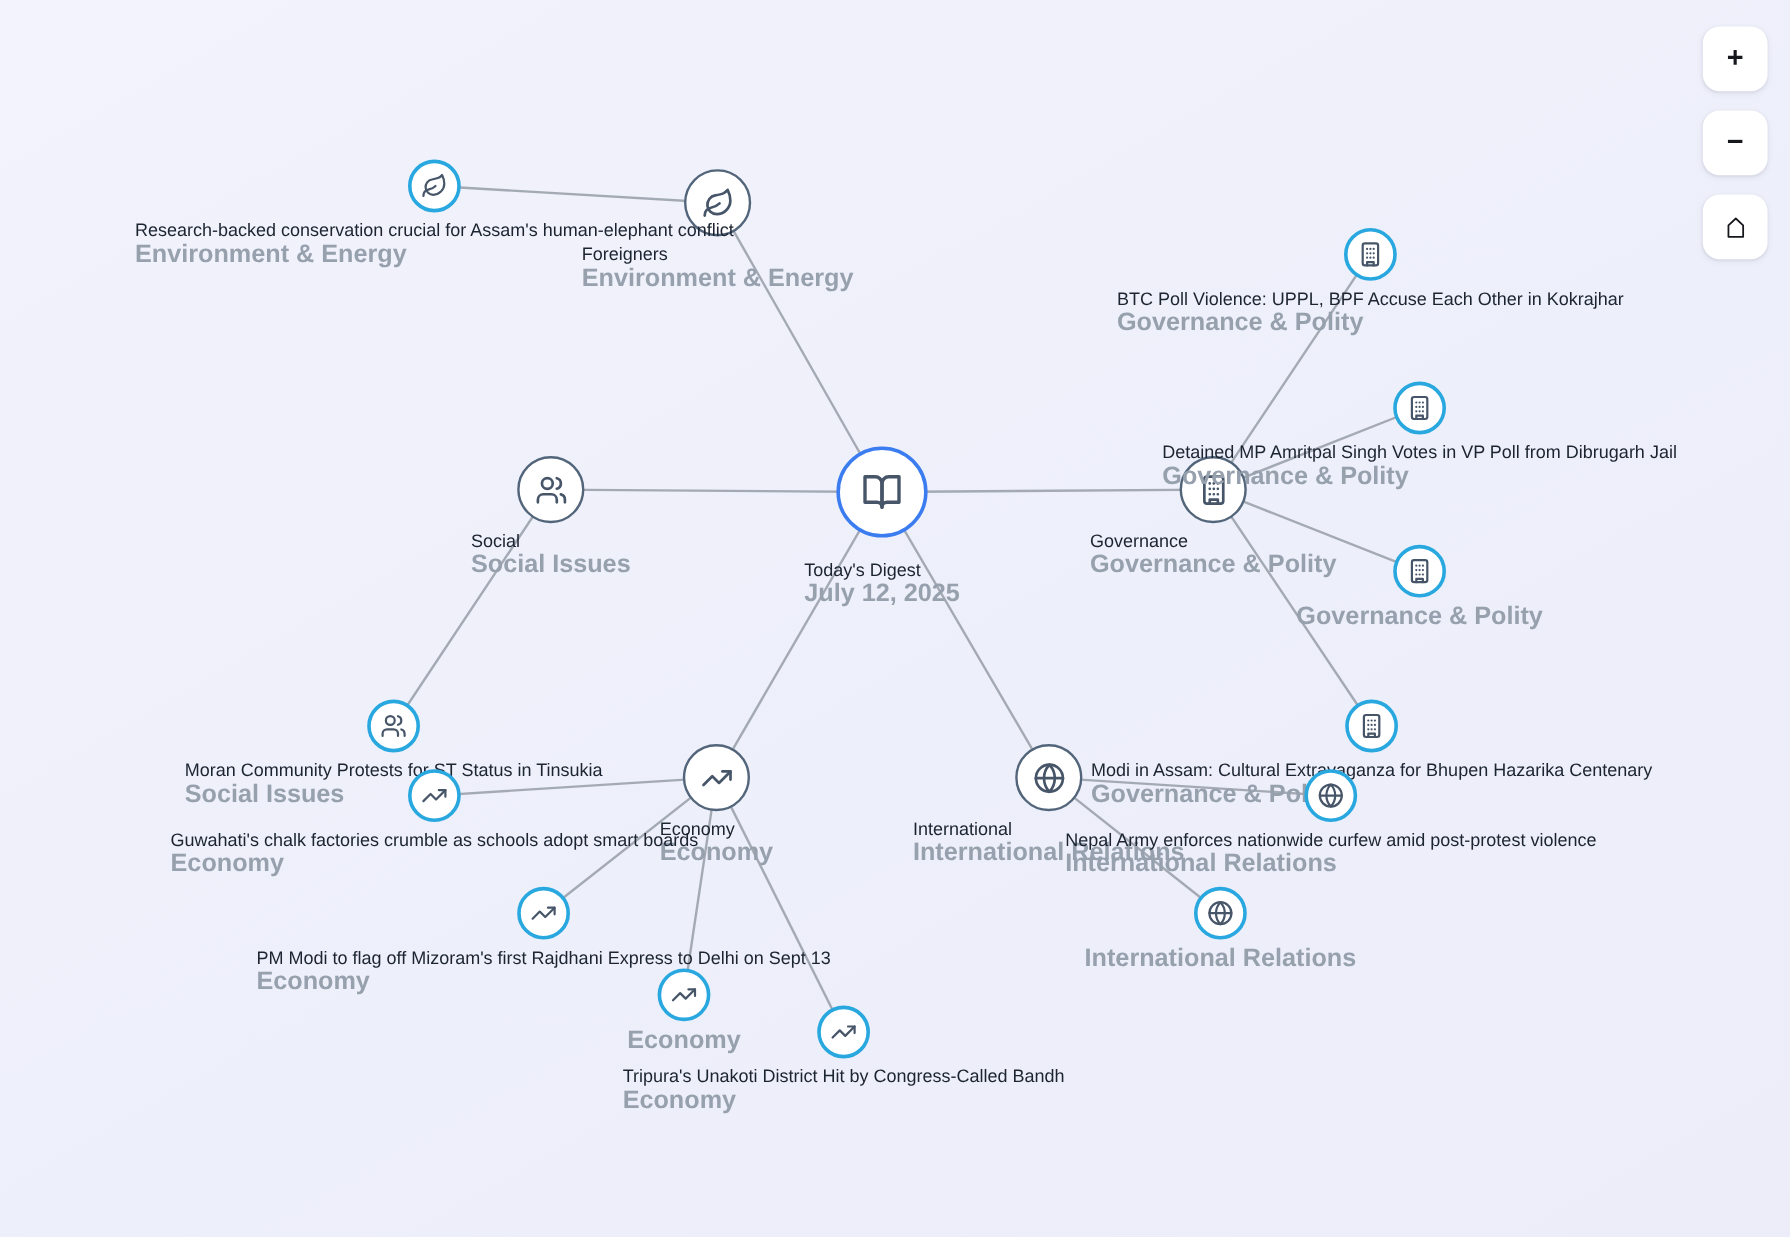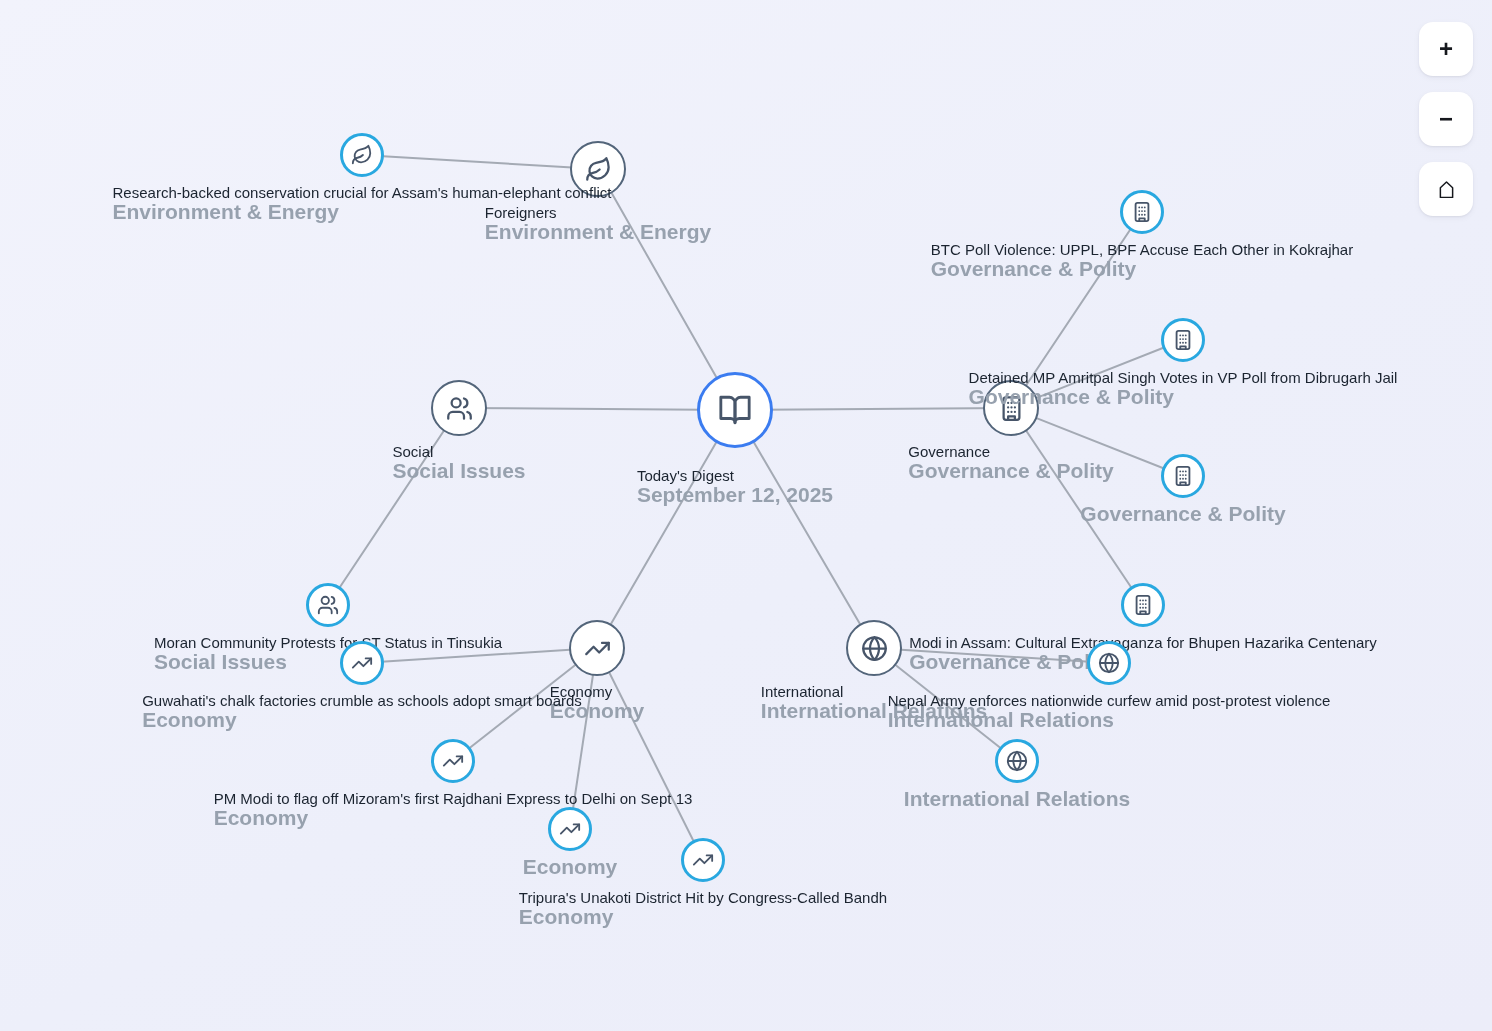--- a/index.html
+++ b/index.html
@@ -73,21 +73,21 @@
         <div class="node-circle">
           <span class="node-icon">
             <svg viewBox="0 0 24 24">
               <path d="M2 3h6a4 4 0 0 1 4 4v14a3 3 0 0 0-3-3H2z"></path>
               <path d="M22 3h-6a4 4 0 0 0-4 4v14a3 3 0 0 1 3-3h7z"></path>
             </svg>
           </span>
         </div>
         <div class="node-label">
           <span class="node-title">Today's Digest</span>
-          <span class="node-subtitle">September 12, 2025</span>
+          <span class="node-subtitle">July 12, 2025</span>
         </div>
       </div>
       <div class="node-group node-category" style="left: 598px; top: 169px; z-index: 11;">
         <div class="node-circle">
           <span class="node-icon">
             <svg viewBox="0 0 24 24">
               <path d="M11 20A7 7 0 0 1 9.8 6.1C15.5 5 17 4.48 19 2c1 2 2 4.18 2 8 0 5.5-4.78 10-10 10Z"></path>
               <path d="M2 21c0-3 1.85-5.36 5.08-6C9.5 14.52 12 13 13 12"></path>
             </svg>
           </span>

